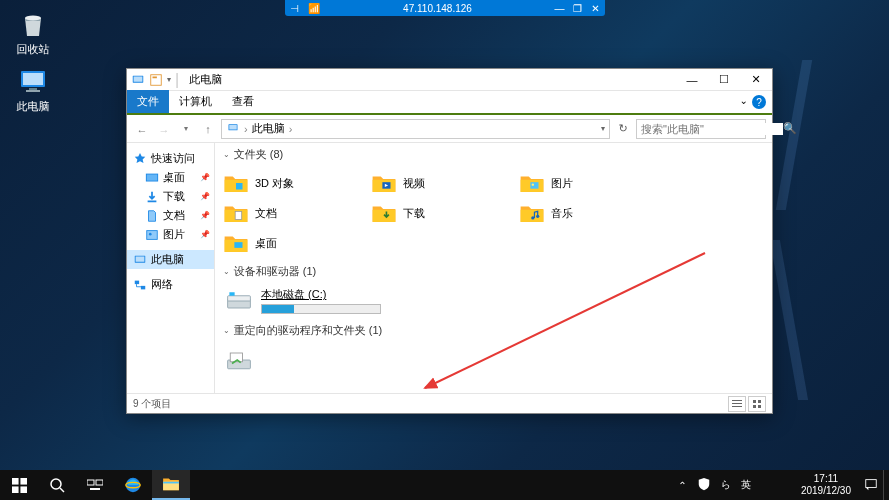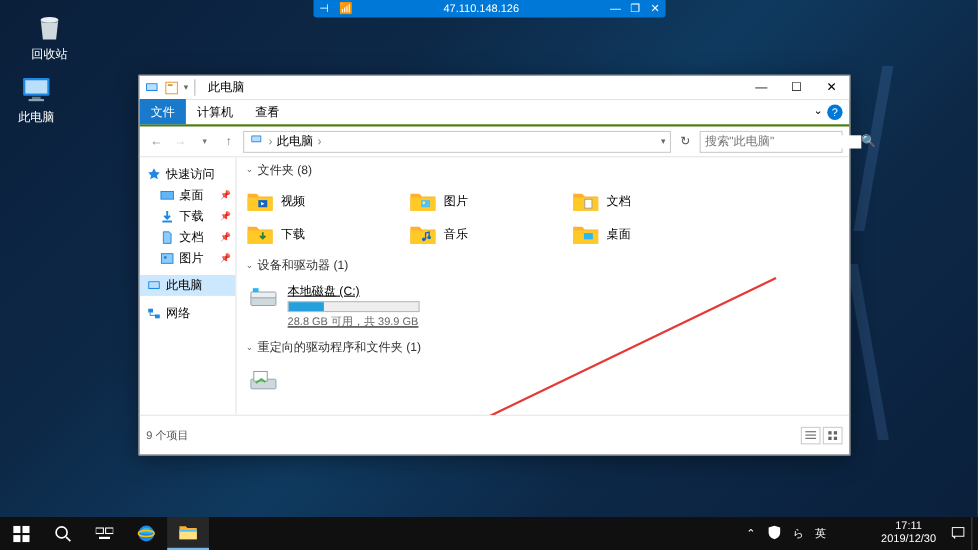--- a/index.html
+++ b/index.html
@@ -3,21 +3,21 @@
 <meta charset="utf-8">
 <style>
   * { margin: 0; padding: 0; box-sizing: border-box; font-family: 'Microsoft YaHei', 'Segoe UI', sans-serif; }
   html, body { width: 889px; height: 500px; overflow: hidden; }
   body { background: linear-gradient(135deg, #0a1f3a 0%, #0d2847 30%, #0f3a5f 50%, #0d2847 70%, #0a1f3a 100%); position: relative; }
   
   
   .desktop { position: absolute; inset: 0; }
   .desktop-icon { position: absolute; width: 50px; display: flex; flex-direction: column; align-items: center; color: #fff; font-size: 11px; cursor: pointer; }
   .desktop-icon .ico { width: 32px; height: 32px; margin-bottom: 2px; display:flex;align-items:center;justify-content:center; }
-  .recycle { top: 8px; left: 20px; }
+  .recycle { top: 8px; left: 8px; }
   .thispc-desk { top: 65px; left: 8px; }
   
   
   .remote-bar { position: absolute; top: 0; left: 50%; transform: translateX(-50%); height: 16px; width: 320px; background: #0078d7; color: #fff; font-size: 10px; display: flex; align-items: center; border-radius: 0 0 3px 3px; }
   .remote-bar .pin { width: 20px; text-align: center; }
   .remote-bar .sig { width: 20px; text-align: center; }
   .remote-bar .title { flex: 1; text-align: center; }
   .remote-bar .wbtn { width: 18px; text-align: center; cursor: pointer; }
   
   
@@ -60,21 +60,21 @@
   .folder-item .fico { width: 26px; height: 26px; display:flex;align-items:center;justify-content:center; }
   .drive-item { display: flex; align-items: flex-start; gap: 8px; padding: 4px 10px; cursor: pointer; }
   .drive-item .dico { width: 28px; height: 28px; display:flex;align-items:center;justify-content:center; }
   .drive-item .dinfo { flex: 1; max-width: 160px; text-decoration: underline; }
   .drive-item .bar { width: 120px; height: 10px; border: 1px solid #bbb; background: #eee; margin-top: 2px; }
   .drive-item .bar .fill { height: 100%; background: #26a0da; }
   .drive-item .dsub { font-size: 10px; color: #666; margin-top: 2px; }
 
   .arrow { position: absolute; pointer-events: none; }
 
-  .statusbar { height: 36px; border-top: 1px solid #e5e5e5; display: flex; align-items: center; font-size: 10px; padding: 0 6px; color: #555; }
+  .statusbar { height: 20px; border-top: 1px solid #e5e5e5; display: flex; align-items: center; font-size: 10px; padding: 0 6px; color: #555; }
   .statusbar .flex { flex: 1; }
   .statusbar .vbtn { width: 18px; height: 16px; border: 1px solid #ccc; margin-left: 2px; cursor: pointer; display:flex;align-items:center;justify-content:center; }
 
   
   .beam { position: absolute; background: rgba(120,180,255,0.15); }
   
   
   .taskbar { position: absolute; bottom: 0; left: 0; right: 0; height: 30px; background: #101010; display: flex; align-items: center; }
   .taskbar .tbtn { width: 38px; height: 30px; display: flex; align-items: center; justify-content: center; color: #fff; cursor: pointer; }
   .taskbar .tbtn.active { background: #272727; border-bottom: 2px solid #76b9ed; }
@@ -267,20 +267,30 @@
       <div class="section-hdr">
         <span class="chv">⌄</span>
         <span>文件夹 (8)</span>
       </div>
       <div class="folders">
         <div class="folder-item">
           <span class="fico">
               <svg width="26" height="26" viewBox="0 0 32 32">
                 <path class="fld-back" d="M2 8h10l3 3h15v16H2z"></path>
                 <path class="fld-front" d="M2 12h28v15H2z"></path>
+                <rect x="16" y="16" width="8" height="8" fill="#29b6f6"></rect>
+              </svg>
+            </span>
+          <span>3D 对象</span>
+        </div>
+        <div class="folder-item">
+          <span class="fico">
+              <svg width="26" height="26" viewBox="0 0 32 32">
+                <path class="fld-back" d="M2 8h10l3 3h15v16H2z"></path>
+                <path class="fld-front" d="M2 12h28v15H2z"></path>
                 <rect x="14" y="15" width="10" height="8" fill="#1565c0"></rect>
                 <path d="M17 17l4 2-4 2z" fill="#fff"></path>
               </svg>
             </span>
           <span>视频</span>
         </div>
         <div class="folder-item">
           <span class="fico">
               <svg width="26" height="26" viewBox="0 0 32 32">
                 <path class="fld-back" d="M2 8h10l3 3h15v16H2z"></path>
@@ -345,21 +355,20 @@
               <rect x="3" y="14" width="26" height="10" rx="1" fill="#cfd8dc" stroke="#90a4ae"></rect>
               <rect x="3" y="10" width="26" height="6" rx="1" fill="#eceff1" stroke="#90a4ae"></rect>
               <rect x="5" y="6" width="6" height="4" fill="#29b6f6"></rect>
             </svg>
         </span>
         <div class="dinfo">
           <div>本地磁盘 (C:)</div>
           <div class="bar">
               <div class="fill" style="width:27%"></div>
             </div>
-          <div class="dsub">28.8 GB 可用，共 39.9 GB</div>
         </div>
       </div>
 
       <div class="section-hdr">
         <span class="chv">⌄</span>
         <span>重定向的驱动程序和文件夹 (1)</span>
       </div>
       <div class="drive-item">
         <span class="dico">
           <svg width="28" height="28" viewBox="0 0 32 32">

